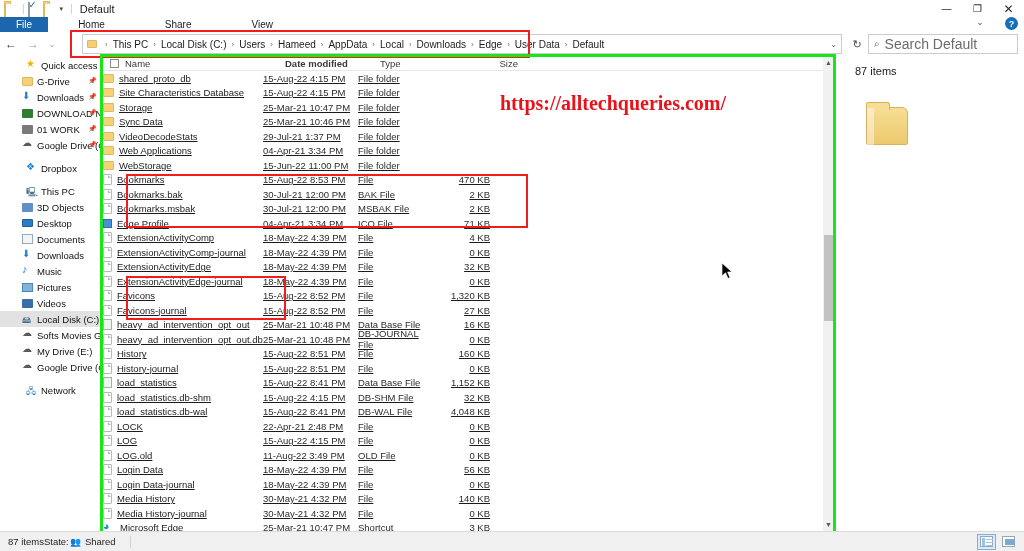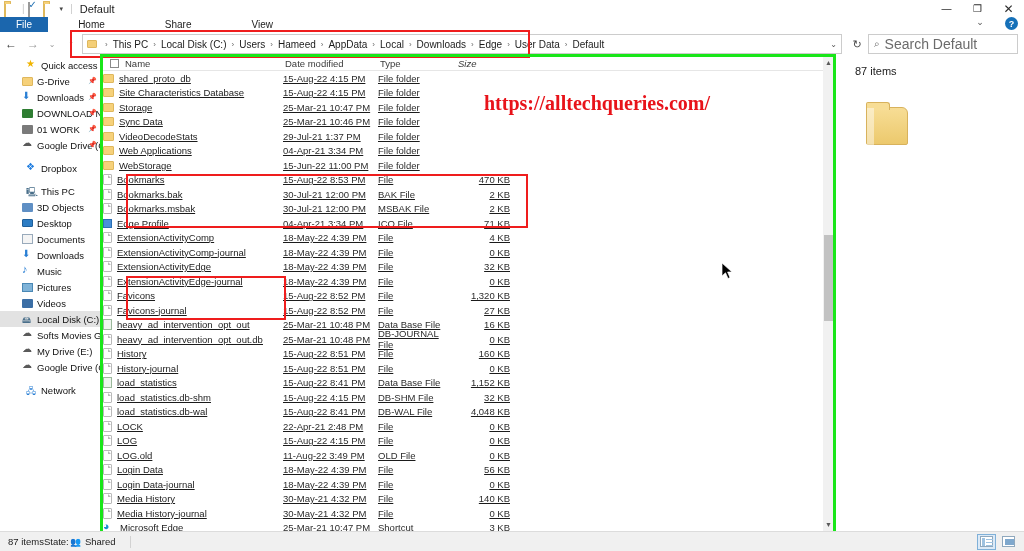--- a/index.html
+++ b/index.html
@@ -114,27 +114,27 @@
   .g-net::before{content:"🖧"; color:#2a7fd4; font-size:9px; position:absolute; top:-1px;}
 
   
   .listarea { position:absolute; left:103px; top:57px; width:730px; height:351px; background:#fff; }
   .colhead { display:flex; height:14px; align-items:center; font-size:9.5px; color:#3a3a3a;
              border-bottom:1px solid #e6e6e6; }
   .colhead .c { position:relative; }
   .col-chk { width:22px; display:flex; justify-content:center; }
   .col-chk i { width:9px;height:9px;border:1px solid #8a8a8a;display:block; }
   .c-name { width:160px; }
-  .c-date { width:95px; }
+  .c-date { width:95px;font-weight:bold; }
   .c-type { width:78px; }
-  .c-size { width:60px; text-align:left;font-style:italic; }
+  .c-size { width:60px; text-align:right; }
 
   .row { display:flex; height:14.5px; align-items:center; font-size:9.5px; color:#1b1b1b;text-decoration:underline; }
   .row .fname { width:160px; display:flex; align-items:center; overflow:hidden; white-space:nowrap;}
-  .row .fdate { width:95px; color:#2b2b2b;margin-left:20px; }
+  .row .fdate { width:95px; color:#2b2b2b; }
   .row .ftype { width:78px; color:#2b2b2b; }
   .row .fsize { width:60px; text-align:right; color:#2b2b2b; padding-right:6px;}
   .row-ico { width:12px; height:11px; margin-right:5px; flex:none; position:relative; }
   .ic-folder { background:#f6d17a; border:1px solid #dfb75c; height:9px; border-radius:1px; width:11px;}
   .ic-file { background:#ffffff; border:1px solid #b9b9b9; height:11px; width:9px; border-radius:1px;}
   .ic-file::after{content:""; position:absolute; right:0; top:0; border-top:3px solid #fff;
                   border-left:3px solid #b9b9b9;}
   .ic-db { background:#eef5ee; border:1px solid #9bb89b; height:11px; width:9px; }
   .ic-ico { background:#4a90d9; border:1px solid #2a6fb5; height:9px; width:9px; }
   .ic-edge::before{ content:"◕"; color:#1a8fd0; font-size:11px; position:absolute; top:-2px;}
@@ -157,21 +157,21 @@
     content:""; position:absolute; left:-1px; top:-6px; width:22px; height:7px;
     background:#f7dd95; border:1px solid #d8b25c; border-bottom:0; border-radius:2px 3px 0 0;
   }
   .big-folder::after{
     content:""; position:absolute; left:0; top:0; width:7px; height:38px;
     background:rgba(255,255,255,.45);
   }
 
   
   .watermark {
-    position:absolute; left:484px; top:92px; font-family:"Liberation Serif", serif;
+    position:absolute; left:500px; top:92px; font-family:"Liberation Serif", serif;
     font-weight:bold; font-size:20px; color:#e8131a; white-space:nowrap;
   }
 
   
   .statusbar {
     position:absolute; left:0; bottom:0; width:1024px; height:20px; background:#f0f0f0;
     border-top:1px solid #dcdcdc; display:flex; align-items:center; font-size:9.5px; color:#1b1b1b;
   }
   .sb-items { margin-left:8px; }
   .sb-state { display:flex; align-items:center; }

